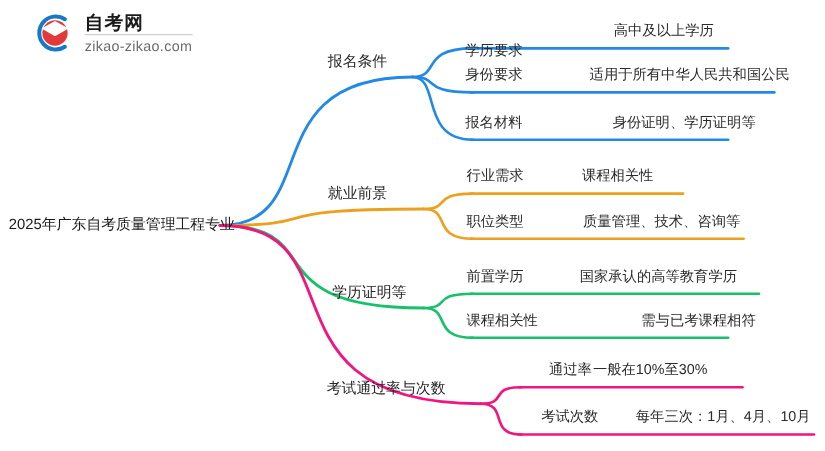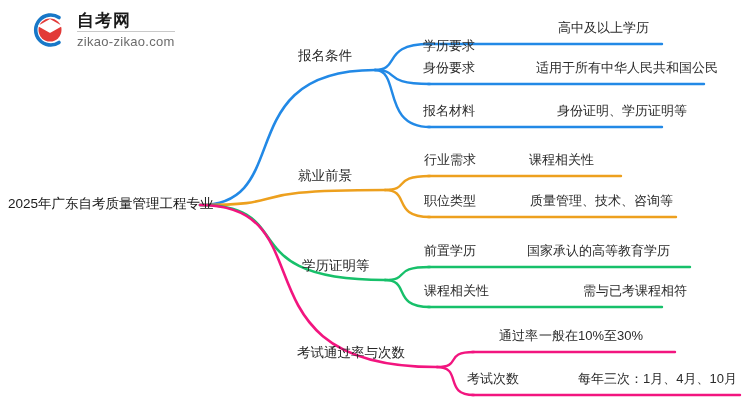--- a/index.html
+++ b/index.html
@@ -137,17 +137,17 @@
       <div class="node node-l2" style="left: 424px; top: 194px;">职位类型</div>
       <div class="node node-l3" style="left: 530px; top: 194px;">质量管理、技术、咨询等</div>
       <div class="node node-l1" style="left: 302px; top: 259px;">学历证明等</div>
       <div class="node node-l2" style="left: 424px; top: 244px;">前置学历</div>
       <div class="node node-l3" style="left: 527px; top: 244px;">国家承认的高等教育学历</div>
       <div class="node node-l2" style="left: 424px; top: 284px;">课程相关性</div>
       <div class="node node-l3" style="left: 540px; top: 284px; margin-left: 43px;">需与已考课程相符</div>
       <div class="node node-l1" style="left: 297px; top: 346px;">考试通过率与次数</div>
       <div class="node node-l2" style="left: 467px; top: 329px; margin-left: 32px;">通过率</div>
       <div class="node node-l3" style="left: 539px; top: 329px; text-align: center;">一般在10%至30%</div>
-      <div class="node node-l2" style="left: 467px; top: 372px;">考试次数</div>
+      <div class="node node-l2" style="left: 492px; top: 372px;">考试次数</div>
       <div class="node node-l3" style="left: 578px; top: 372px;">每年三次：1月、4月、10月</div>
     </div>
 
 </div>
 
 </body></html>

